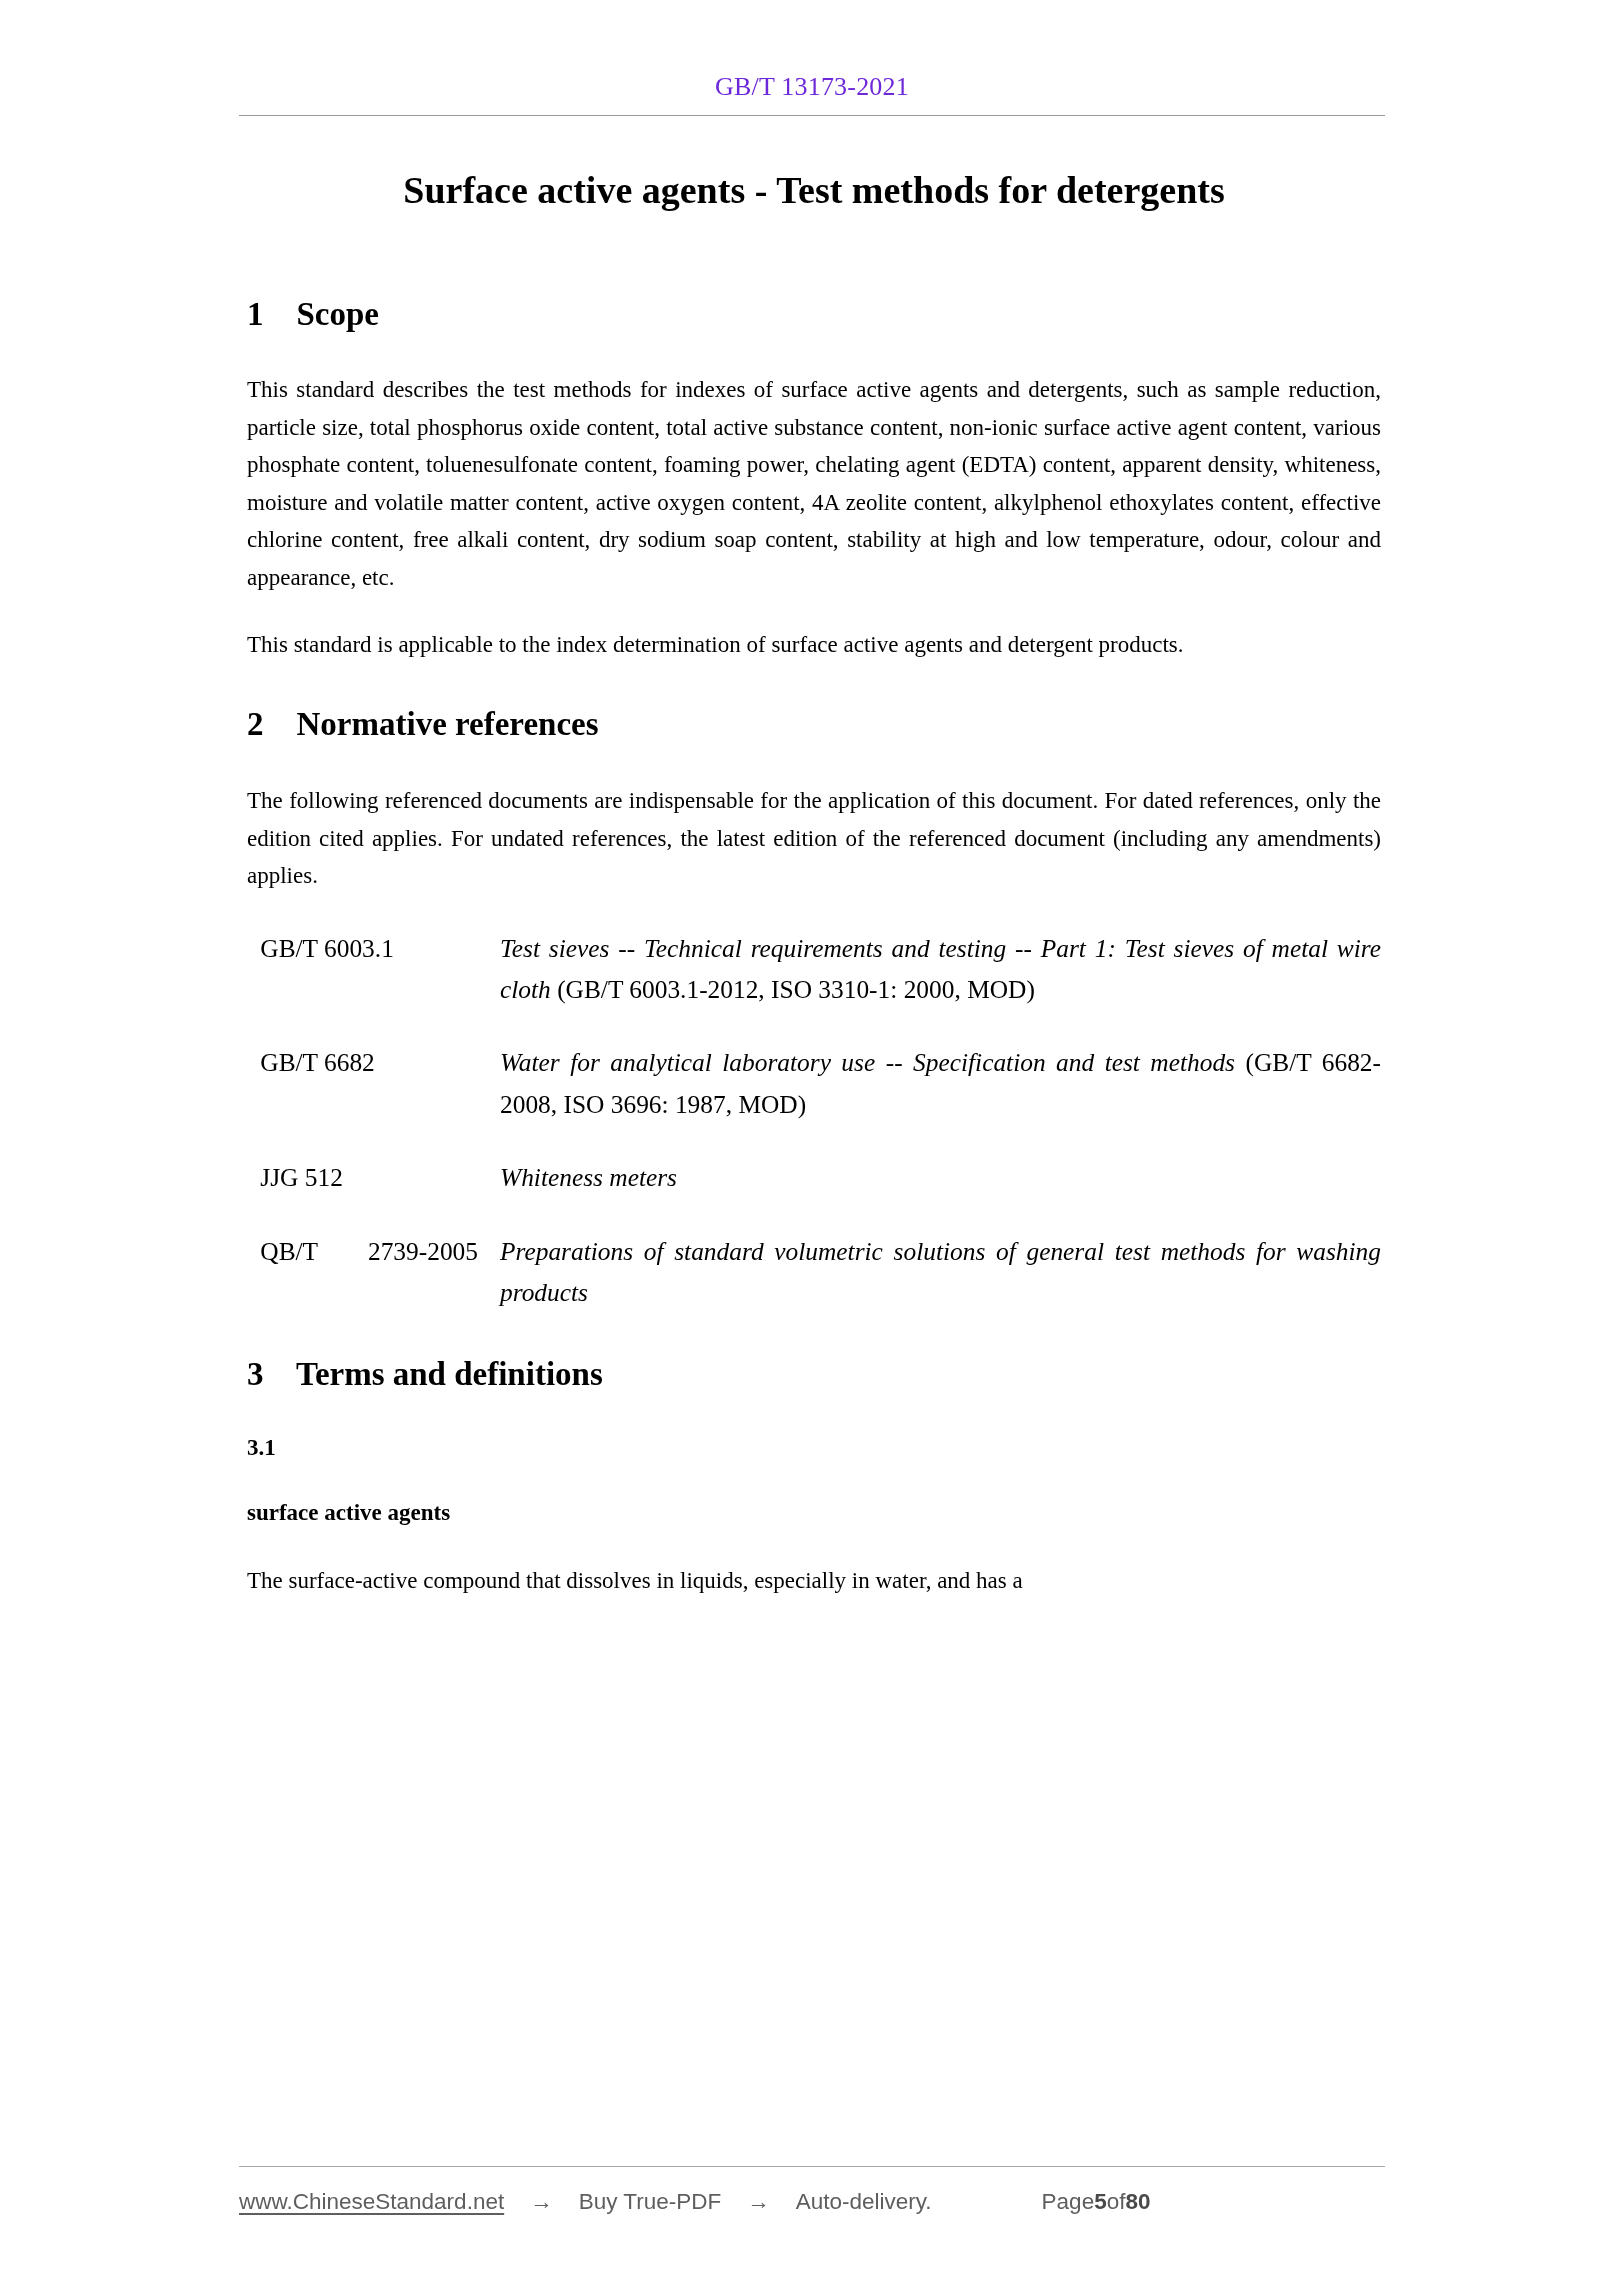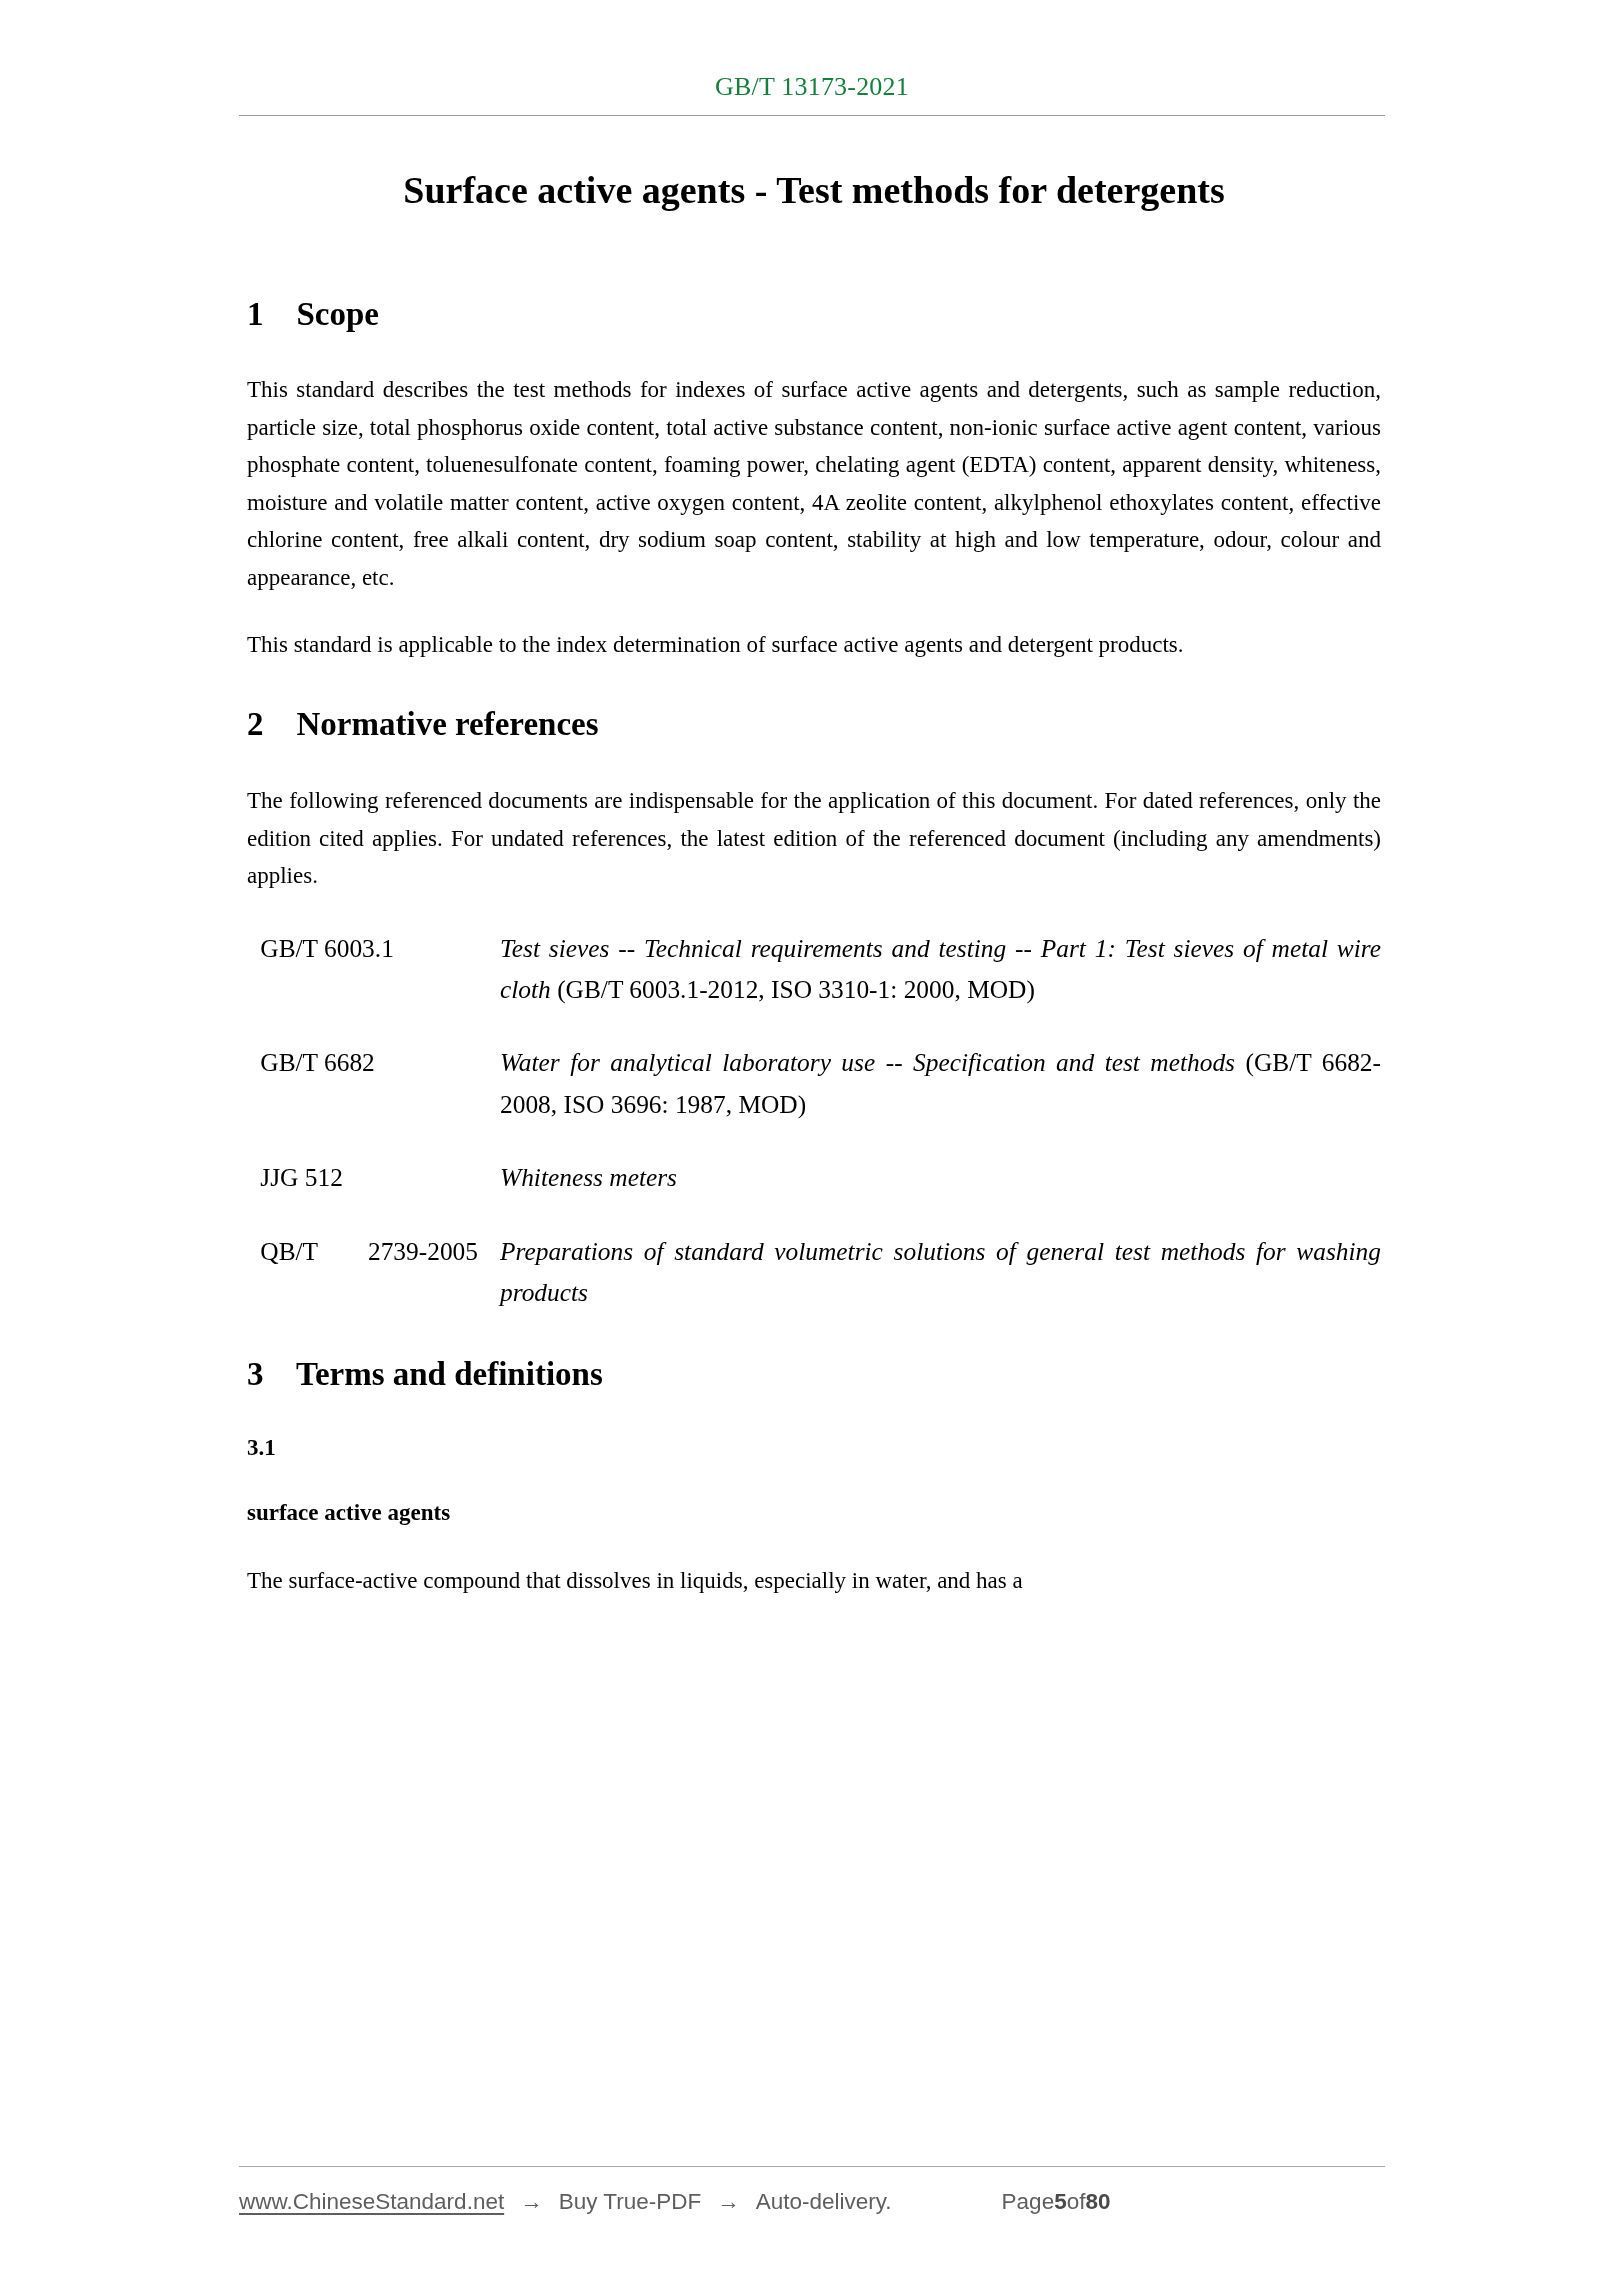--- a/index.html
+++ b/index.html
@@ -25,21 +25,21 @@
     position: absolute;
     left: 239px;
     top: 71px;
     width: 1146px;
   }
   .header-title {
     text-align: center;
     font-size: 26px;
     line-height: 1.2;
     letter-spacing: 0.2px;
-    color: #15803d;
+    color: #6d28d9;
   }
   .header-rule {
     margin-top: 13.3px;
     border-top: 1.7px solid #9a9a9a;
     width: 100%;
   }
 
   
   .content {
     position: absolute;
@@ -154,21 +154,21 @@
   .footer-row {
     display: flex;
     align-items: baseline;
     font-size: 22.5px;
     color: #5e5e5e;
     line-height: 1.3;
   }
   .footer-left {
     display: flex;
     align-items: baseline;
-    gap: 16px;
+    gap: 26px;
     white-space: nowrap;
     justify-content: center;
   }
   .footer-link {
     text-decoration: underline;
     text-underline-offset: 4.2px;
     color: #5e5e5e;
     cursor: pointer;
   }
   .footer-arrow {

